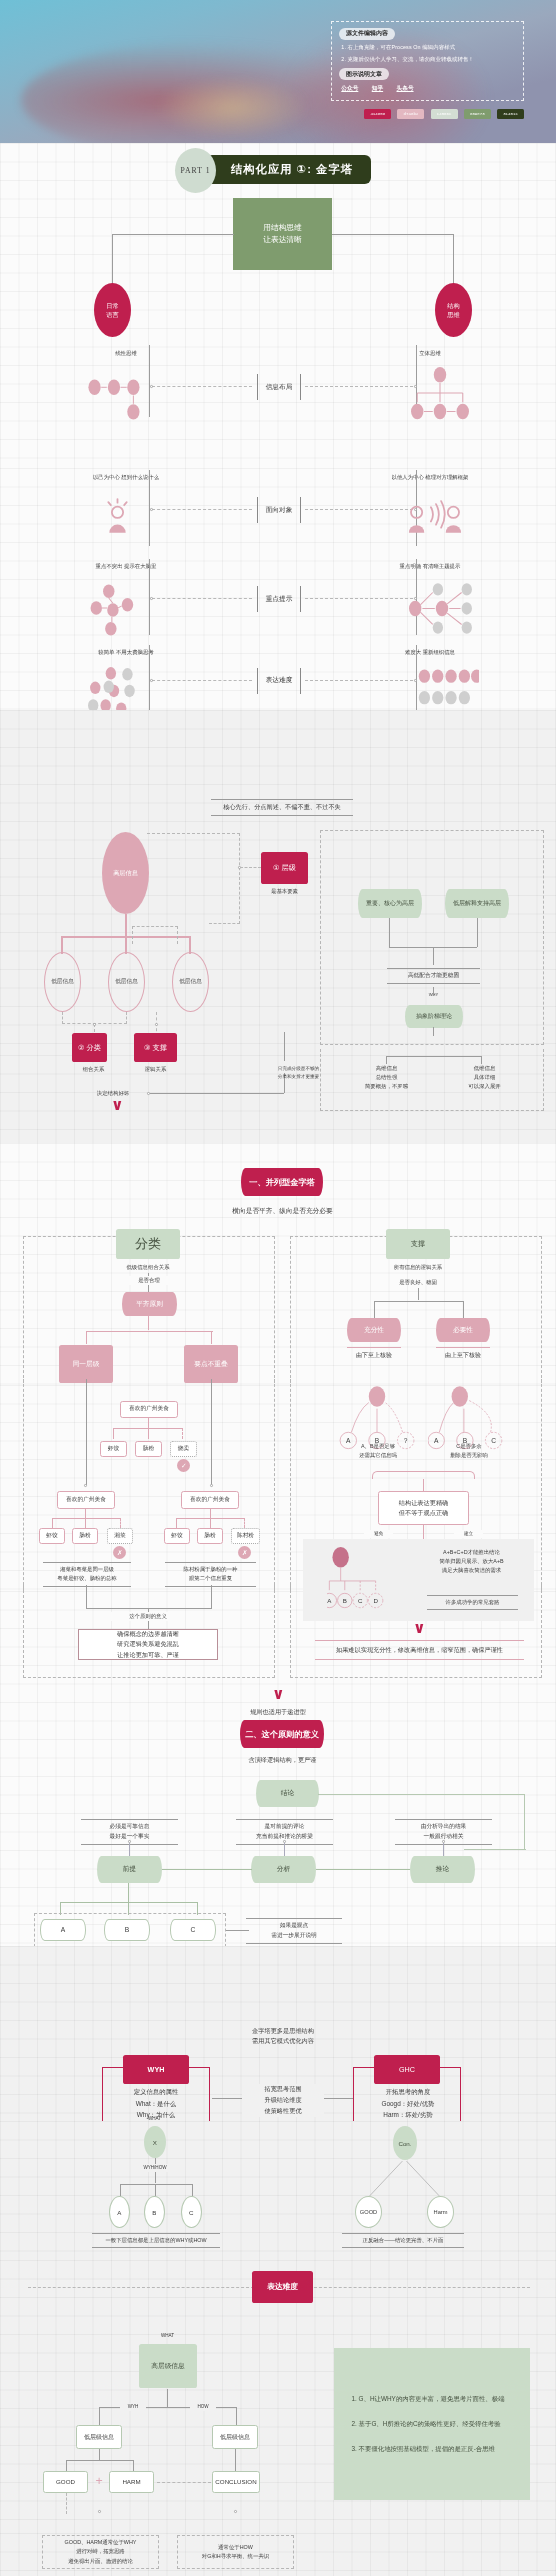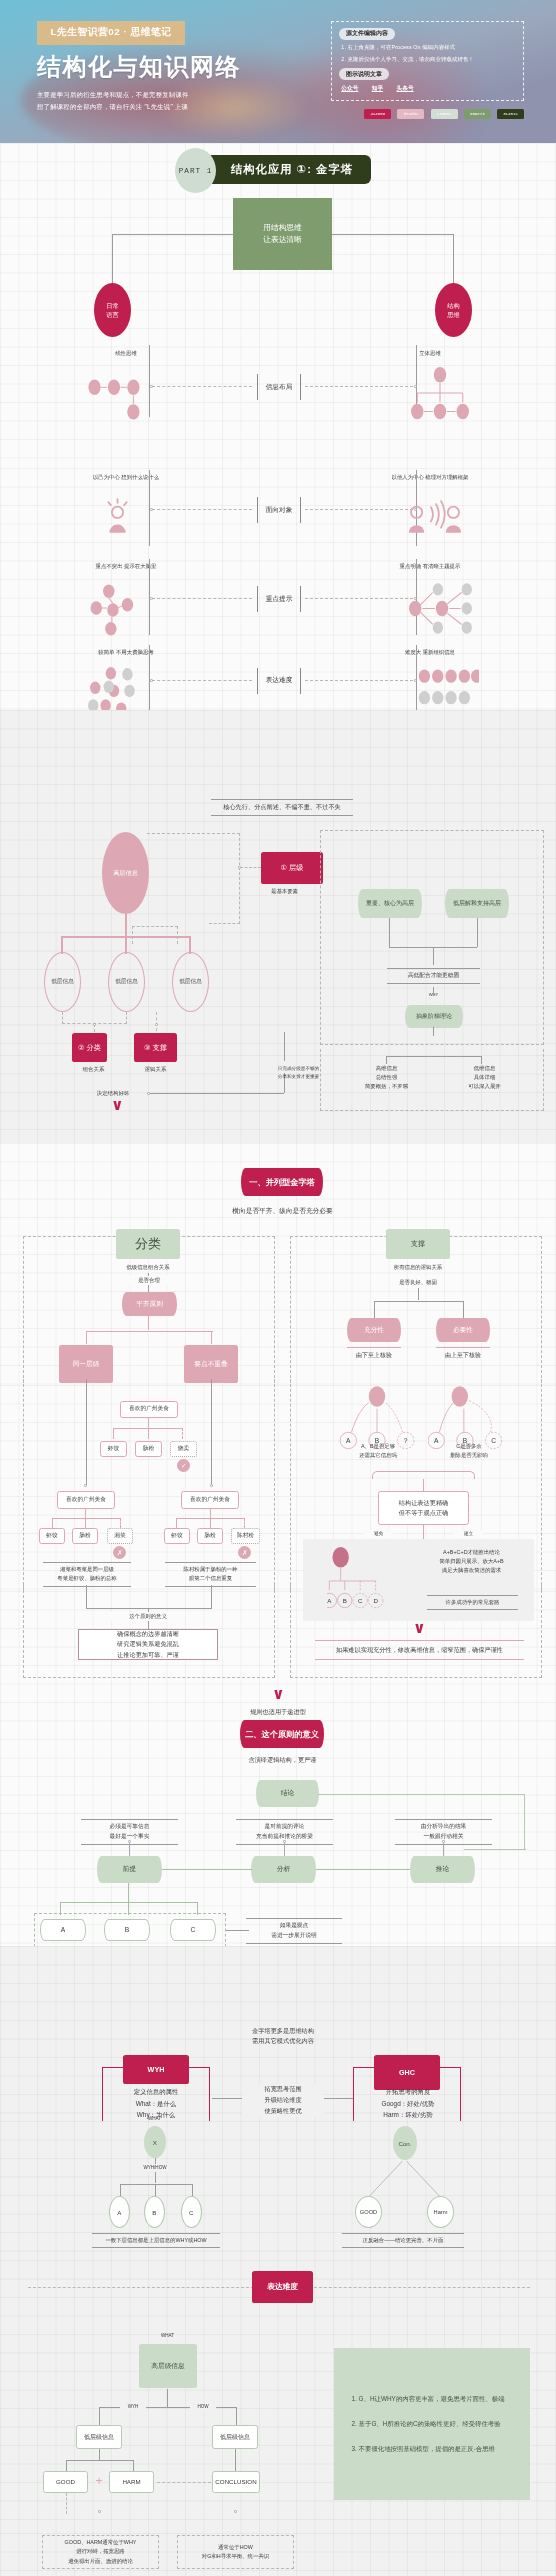--- a/index.html
+++ b/index.html
@@ -41,21 +41,21 @@
     background-image:linear-gradient(rgba(0,0,0,.045) 0.5px,transparent 0.5px),
                      linear-gradient(90deg,rgba(0,0,0,.045) 0.5px,transparent 0.5px);
     background-size:18.5px 18.5px;}
   .canvas.shade{background-color:#f1f1f1;}
   .ab{position:absolute;}
 
   
   .part-wrap{position:relative;height:47px;}
   .part-oval{position:absolute;left:175px;top:1px;width:41px;height:45px;border-radius:50%;
     background:#cfdcd0;display:flex;align-items:center;justify-content:center;
-    font-size:7.7px;letter-spacing:1px;color:#3c3c3c;font-family:Liberation Mono, monospace;z-index:2;}
+    font-size:7.7px;letter-spacing:1px;color:#3c3c3c;font-family:Liberation Serif, serif;z-index:2;}
   .part-bar{position:absolute;left:206px;top:7.7px;height:29px;min-width:165px;border-radius:6.2px;
     background:#2f3d1c;color:#fff;display:flex;align-items:center;padding:0 17.5px 0 25px;
     font-size:11.3px;font-weight:bold;letter-spacing:1px;}
 
   
   .gbox{background:#7f9c6e;color:#fff;display:flex;align-items:center;justify-content:center;
     text-align:center;font-size:7.7px;line-height:1.55;}
   .crimson{background:#bf1f4e;color:#fff;}
   .pinkfill{background:#dda7b4;color:#fff;}
   .greenlt{background:#cadcc8;color:#44503f;}
@@ -82,26 +82,20 @@
 </head>
 <body>
 
 <div class="page">
 
   <div class="hero">
     <div class="blur1"></div>
     <div class="blur2"></div>
     <div class="blur3"></div>
 
-    <div class="hero-left">
-      <div class="badge-title">L先生智识营02 · 思维笔记</div>
-      <div class="hero-h1">结构化与知识网络</div>
-      <div class="hero-sub">主要是学习后的衍生思考和观点，不是完整复制课件</div>
-      <div class="hero-sub" style="margin-top:0">想了解课程的全部内容，请自行关注 "L先生说" 上课</div>
-    </div>
 
     <div class="hero-right">
       <div class="pill">源文件编辑内容</div>
       <div class="note-line">1.  右上角克隆，可在Process On 编辑内容样式</div>
       <div class="note-line">2.  克隆后仅供个人学习、交流，请勿商业转载或转售！</div>
       <div class="pill" style="margin-top:5.2px">图示说明文章</div>
       <div class="links">
         <a href="#">公众号</a>
         <a href="#">知乎</a>
         <a href="#">头条号</a>
@@ -322,21 +316,21 @@
     <div class="ab oval" style="left:108px;top:242px;width:37px;height:60px;border:1px solid #dda7b4;font-size:5.7px;color:#444;">低层信息</div>
     <div class="ab oval" style="left:172px;top:242px;width:37px;height:60px;border:1px solid #dda7b4;font-size:5.7px;color:#444;">低层信息</div>
 
     <div class="ab dash-box" style="left:132px;top:216px;width:46px;height:17.5px;border-bottom:none"></div>
 
     <div class="ab" style="left:147px;top:123px;width:93px;height:91px;border-top:0.5px dashed #b8b8b8;border-right:0.5px dashed #b8b8b8;"></div>
     <div class="ab" style="left:209px;top:213px;width:31px;height:0.5px;border-top:0.5px dashed #b8b8b8;"></div>
     <div class="ab dot" style="left:238px;top:156px"></div>
     <div class="ab dash-h" style="left:240px;top:157px;width:20.6px;"></div>
 
-    <div class="ab rbox crimson" style="left:261px;top:142px;width:62px;height:32px;font-size:7.2px">① 层级</div>
+    <div class="ab rbox crimson" style="left:261px;top:142px;width:47px;height:32px;font-size:7.2px">① 层级</div>
     <div class="ab txt" style="left:261px;top:177px;width:47px">最基本要素</div>
 
     <div class="ab" style="left:62px;top:302px;width:65px;height:12.4px;border-left:0.5px dashed #b8b8b8;border-bottom:0.5px dashed #b8b8b8;border-right:0.5px dashed #b8b8b8"></div>
     <div class="ab" style="left:94px;top:314px;width:0.5px;height:17.5px;border-left:0.5px dashed #b8b8b8"></div>
     <div class="ab dot" style="left:93px;top:313px"></div>
     <div class="ab" style="left:156px;top:302px;width:0.5px;height:30px;border-left:0.5px dashed #b8b8b8"></div>
     <div class="ab dot" style="left:155px;top:313px"></div>
 
     <div class="ab dash-box" style="left:320px;top:120px;width:224px;height:215px"></div>
     <div class="ab cyl greenlt" style="left:358px;top:179px;width:64px;height:29px;font-size:6px">重要、核心为高层</div>
@@ -606,21 +600,21 @@
 需用其它模式优化内容</div>
 
     <div class="ab" style="left:102px;top:121px;width:108px;height:62px;border:0.8px solid #bf1f4e;background:transparent"></div>
     <div class="ab rbox crimson" style="left:123px;top:109px;width:66px;height:29px;font-size:7.2px;font-weight:bold">WYH</div>
     <div class="ab" style="left:106px;top:140px;width:100px;font-size:6.4px;line-height:1.8;text-align:center;white-space:pre-line">定义信息的属性
 What：是什么
 Why：为什么
 How：怎么做</div>
 
     <div class="ab" style="left:353px;top:121px;width:108px;height:62px;border:0.8px solid #bf1f4e;background:transparent"></div>
-    <div class="ab rbox crimson" style="left:374px;top:109px;width:66px;height:35px;font-size:7.2px;font-weight:bold">GHC</div>
+    <div class="ab rbox crimson" style="left:374px;top:109px;width:66px;height:29px;font-size:7.2px;font-weight:normal">GHC</div>
     <div class="ab" style="left:358px;top:140px;width:100px;font-size:6.4px;line-height:1.8;text-align:center;white-space:pre-line">开拓思考的角度
 Googd：好处/优势
 Harm：坏处/劣势
 Conclusion：结论</div>
 
     <div class="ab hline" style="left:212px;top:152px;width:141px"></div>
     <div class="ab txt" style="left:242px;top:138px;width:82px;font-size:6.2px;line-height:1.75;background:#f1f1f1;white-space:pre-line">拓宽思考范围
 升级结论维度
 使策略性更优</div>
   </div>

